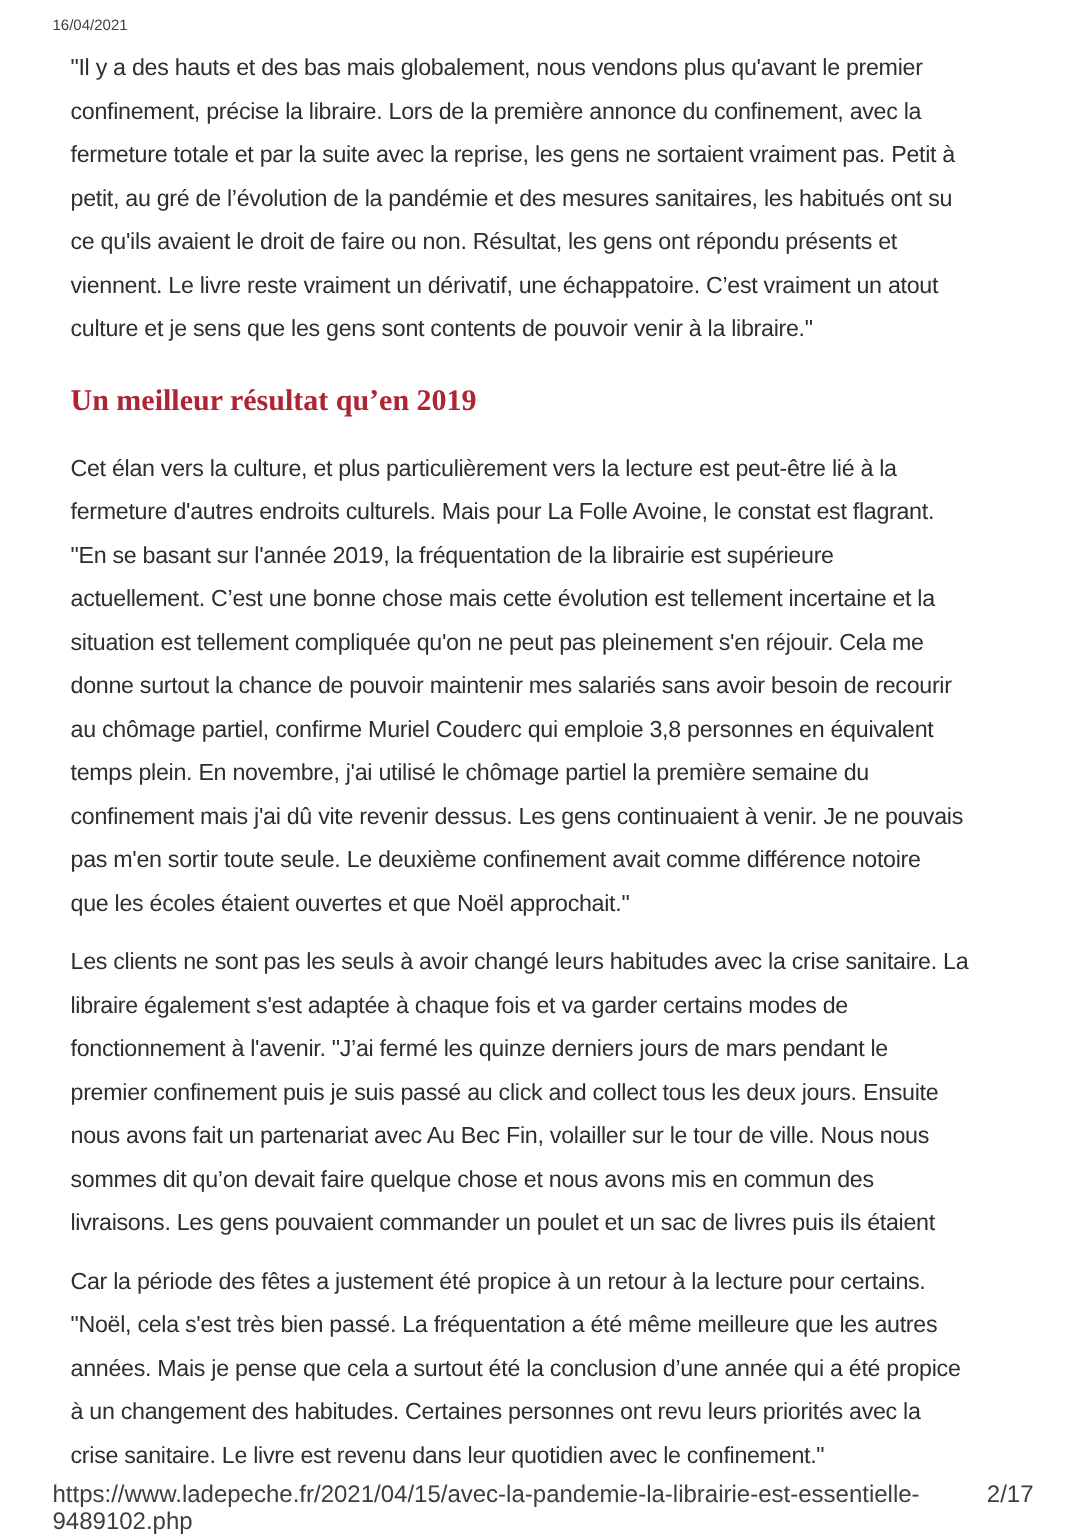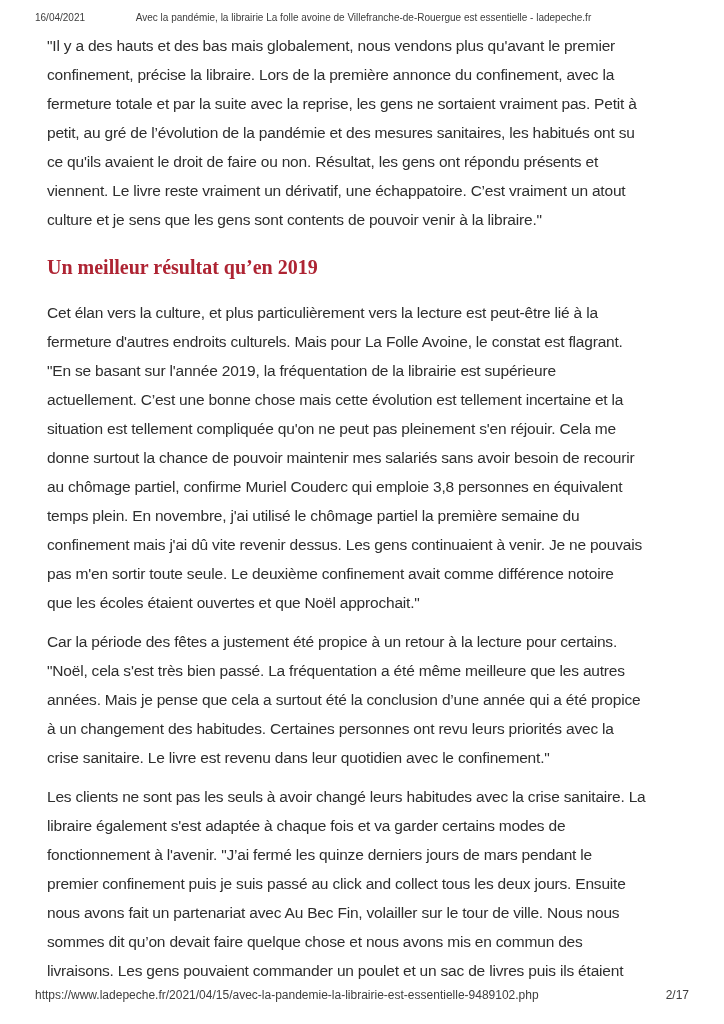--- a/index.html
+++ b/index.html
@@ -41,34 +41,33 @@
     font-size: 20px;
     font-weight: 700;
     line-height: 26px;
     letter-spacing: 0;
     color: var(--heading-red, #ae2433);
     margin: 20px 0 18px 0;
   }
   .print-footer {
     position: absolute;
     top: 988px; left: 35px; right: 35px;
-    font-size: 12px;
+    font-size: 16px;
     color: #3d3d3d;
     display: flex;
     justify-content: space-between;
   }
 </style>
 </head>
 <body>
 
 <div class="page">
 
   <div class="print-header">
     <span class="date">16/04/2021</span>
-    <span class="doc-title">Avec la pandémie, la librairie La folle avoine de Villefranche-de-Rouergue est essentielle - ladepeche.fr</span>
   </div>
 
   <div class="article">
     <p>"Il y a des hauts et des bas mais globalement, nous vendons plus qu'avant le premier
 confinement, précise la libraire. Lors de la première annonce du confinement, avec la
 fermeture totale et par la suite avec la reprise, les gens ne sortaient vraiment pas. Petit à
 petit, au gré de l’évolution de la pandémie et des mesures sanitaires, les habitués ont su
 ce qu'ils avaient le droit de faire ou non. Résultat, les gens ont répondu présents et
 viennent. Le livre reste vraiment un dérivatif, une échappatoire. C’est vraiment un atout
 culture et je sens que les gens sont contents de pouvoir venir à la libraire."</p>
@@ -77,32 +76,32 @@
 fermeture d'autres endroits culturels. Mais pour La Folle Avoine, le constat est flagrant.
 "En se basant sur l'année 2019, la fréquentation de la librairie est supérieure
 actuellement. C’est une bonne chose mais cette évolution est tellement incertaine et la
 situation est tellement compliquée qu'on ne peut pas pleinement s'en réjouir. Cela me
 donne surtout la chance de pouvoir maintenir mes salariés sans avoir besoin de recourir
 au chômage partiel, confirme Muriel Couderc qui emploie 3,8 personnes en équivalent
 temps plein. En novembre, j'ai utilisé le chômage partiel la première semaine du
 confinement mais j'ai dû vite revenir dessus. Les gens continuaient à venir. Je ne pouvais
 pas m'en sortir toute seule. Le deuxième confinement avait comme différence notoire
 que les écoles étaient ouvertes et que Noël approchait."</p>
-    <p>Car la période des fêtes a justement été propice à un retour à la lecture pour certains.
-"Noël, cela s'est très bien passé. La fréquentation a été même meilleure que les autres
-années. Mais je pense que cela a surtout été la conclusion d’une année qui a été propice
-à un changement des habitudes. Certaines personnes ont revu leurs priorités avec la
-crise sanitaire. Le livre est revenu dans leur quotidien avec le confinement."</p>
     <p>Les clients ne sont pas les seuls à avoir changé leurs habitudes avec la crise sanitaire. La
 libraire également s'est adaptée à chaque fois et va garder certains modes de
 fonctionnement à l'avenir. "J’ai fermé les quinze derniers jours de mars pendant le
 premier confinement puis je suis passé au click and collect tous les deux jours. Ensuite
 nous avons fait un partenariat avec Au Bec Fin, volailler sur le tour de ville. Nous nous
 sommes dit qu’on devait faire quelque chose et nous avons mis en commun des
 livraisons. Les gens pouvaient commander un poulet et un sac de livres puis ils étaient</p>
+    <p>Car la période des fêtes a justement été propice à un retour à la lecture pour certains.
+"Noël, cela s'est très bien passé. La fréquentation a été même meilleure que les autres
+années. Mais je pense que cela a surtout été la conclusion d’une année qui a été propice
+à un changement des habitudes. Certaines personnes ont revu leurs priorités avec la
+crise sanitaire. Le livre est revenu dans leur quotidien avec le confinement."</p>
   </div>
 
   <div class="print-footer">
     <span>https://www.ladepeche.fr/2021/04/15/avec-la-pandemie-la-librairie-est-essentielle-9489102.php</span>
     <span>2/17</span>
   </div>
 
 </div>
 
 </body></html>

